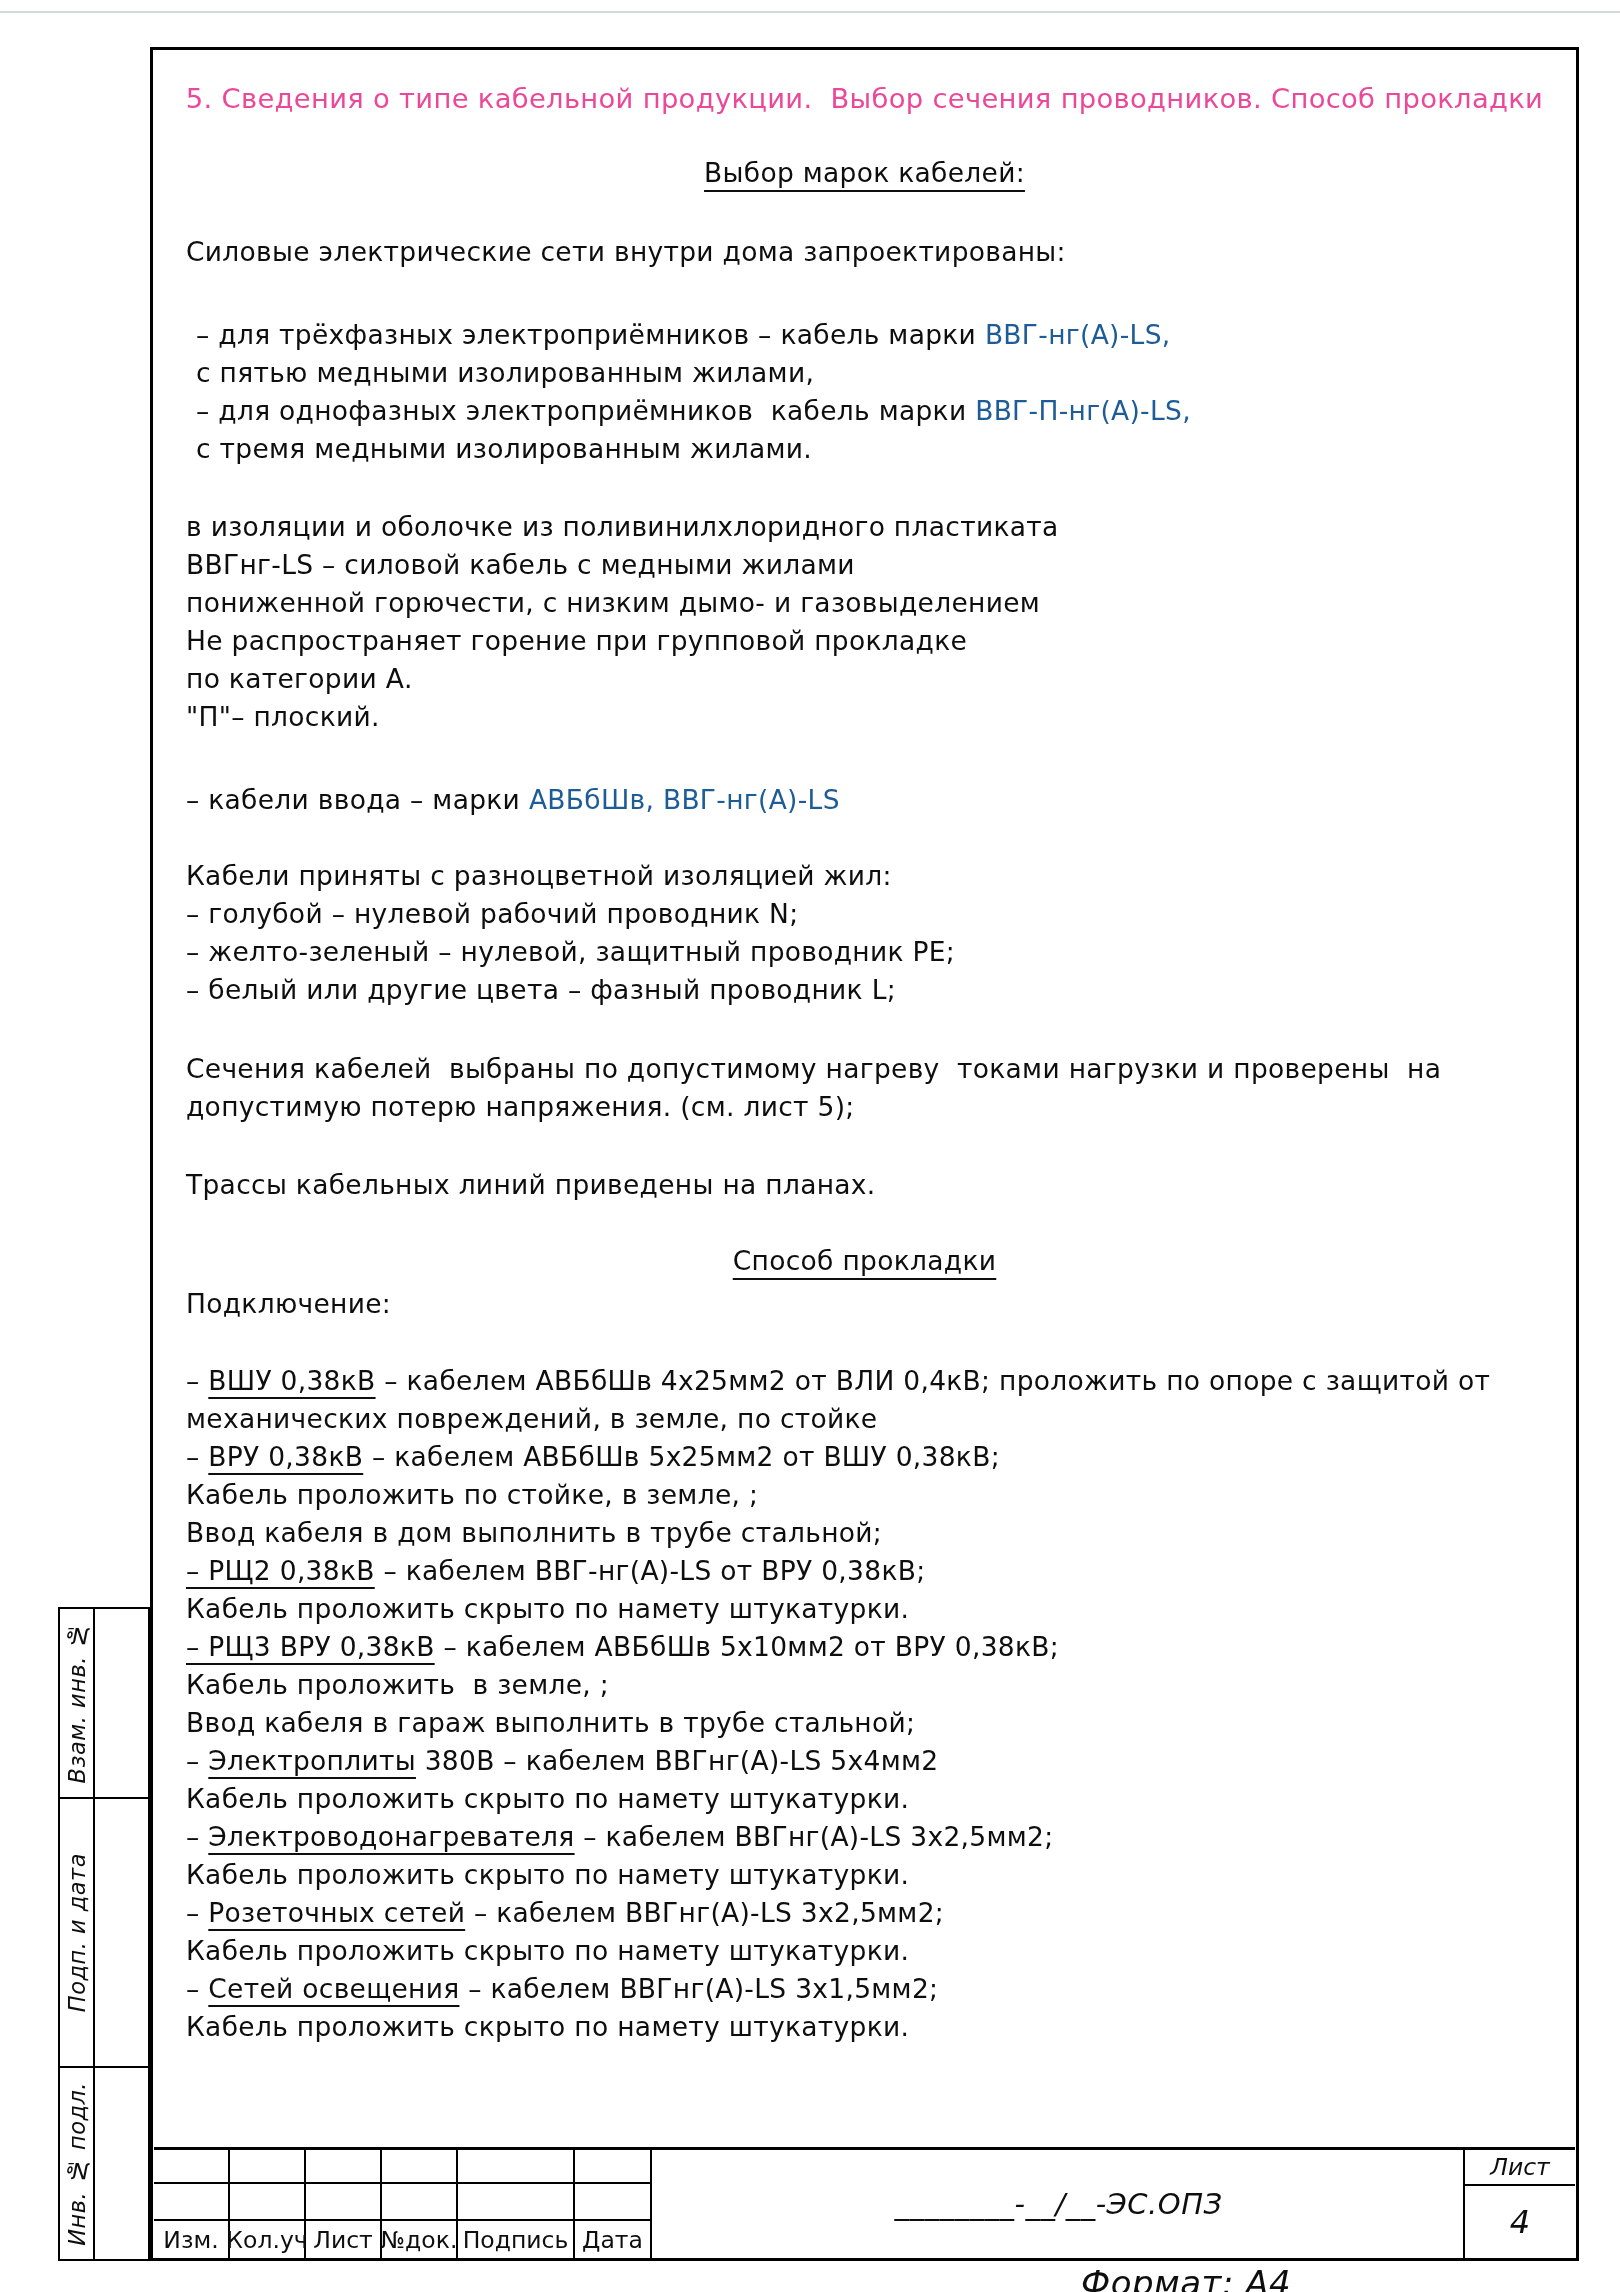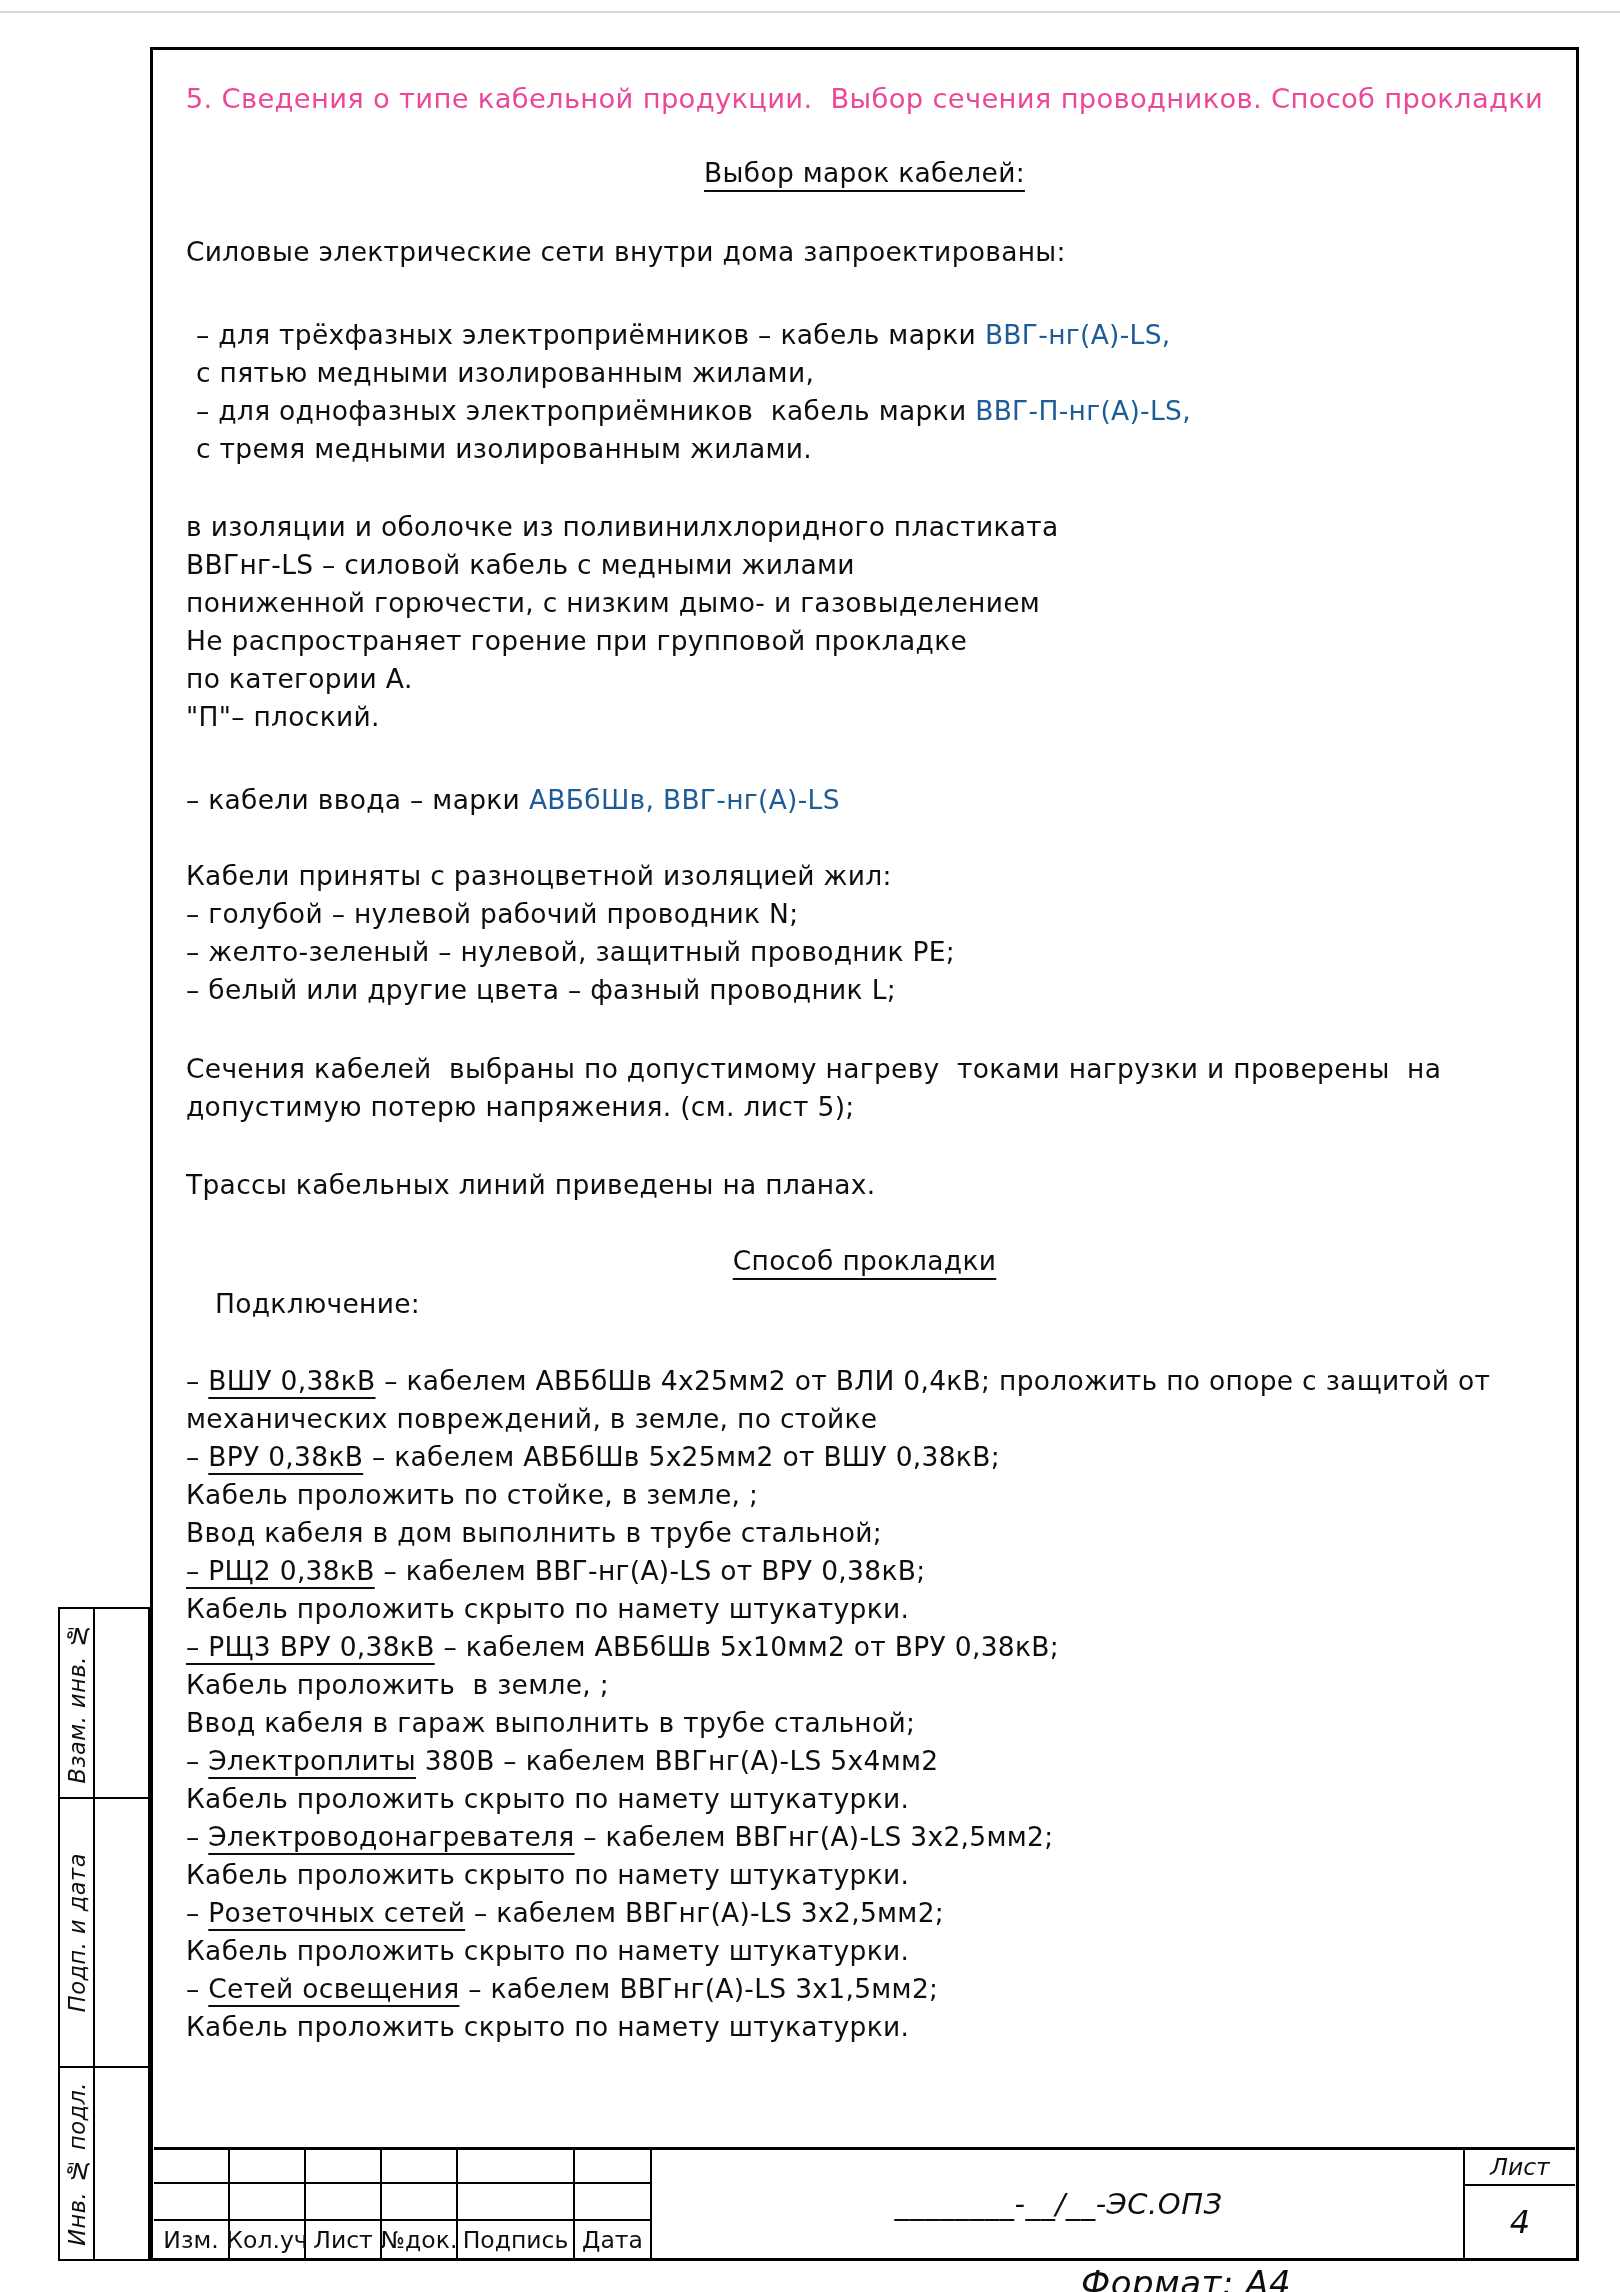--- a/index.html
+++ b/index.html
@@ -108,21 +108,21 @@
   </div>
 
 <div class="tblock" style="left:186px;top:1166px;">
     <div class="line"><span>Трассы кабельных линий приведены на планах.</span></div>
   </div>
 
 <div class="h-underl" style="top:1245px;">
   <span>Способ прокладки</span>
 </div>
 
-<div class="tblock" style="left:186px;top:1285px;margin-left:29px;">
+<div class="tblock" style="left:186px;top:1285px;">
   <div class="line">Подключение:</div>
 </div>
 
 <div class="tblock" style="left:186px;top:1362px;line-height:38px;">
     <div class="line"><span>– </span><span class="und">ВШУ 0,38кВ</span><span> – кабелем АВБбШв 4х25мм2 от ВЛИ 0,4кВ; проложить по опоре с защитой от</span></div>
     <div class="line"><span>механических повреждений, в земле, по стойке</span></div>
     <div class="line"><span>– </span><span class="und">ВРУ 0,38кВ</span><span> – кабелем АВБбШв 5х25мм2 от ВШУ 0,38кВ;</span></div>
     <div class="line"><span>Кабель проложить по стойке, в земле, ;</span></div>
     <div class="line"><span>Ввод кабеля в дом выполнить в трубе стальной;</span></div>
     <div class="line"><span class="und">– РЩ2 0,38кВ</span><span> – кабелем ВВГ-нг(А)-LS от ВРУ 0,38кВ;</span></div>

